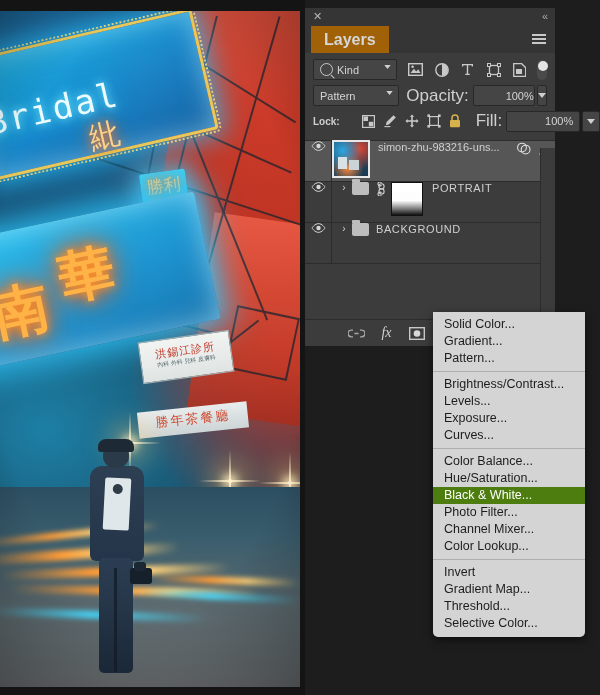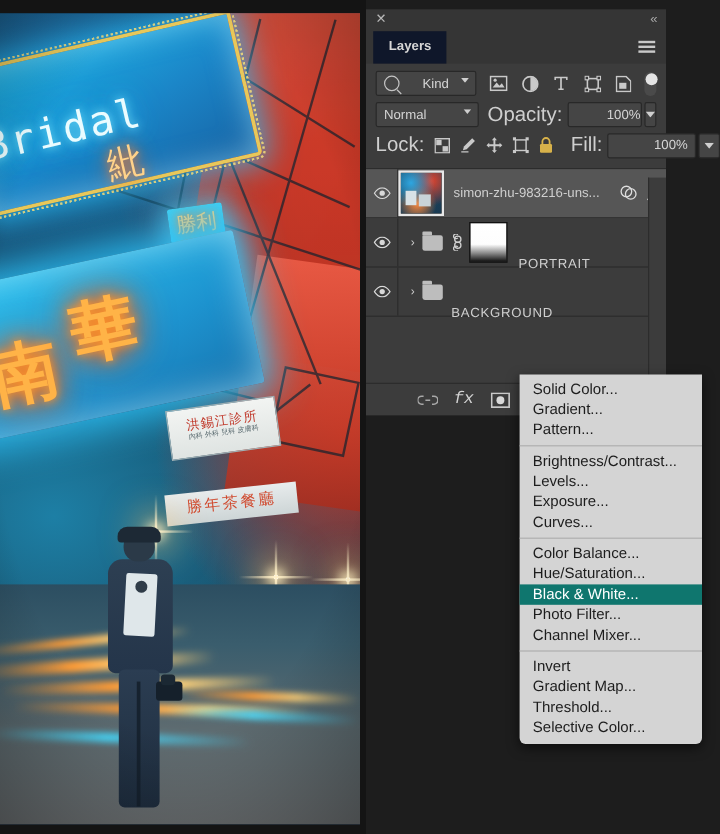--- a/index.html
+++ b/index.html
@@ -118,82 +118,82 @@
 
   
   .gutter{position:absolute;left:305px;top:0;width:295px;height:695px;background:#1d1d1d;}
 
   
   .panel{position:absolute;left:305px;top:8px;width:250px;background:#3c3c3c;}
   .panel-tabbar{position:relative;height:18px;background:#353535;}
   .panel-close{position:absolute;left:7px;top:3px;width:11px;height:11px;color:#b8b8b8;font-size:11px;line-height:11px;text-align:center;cursor:default;}
   .panel-collapse{position:absolute;right:8px;top:2px;color:#a9a9a9;font-size:11px;letter-spacing:-1px;}
   .tabrow{position:relative;height:27px;background:#353535;}
-  .tab{position:absolute;left:6px;top:0;height:27px;padding:0 13px;background:#0f172a;
-       color:#d6d6d6;font-size:11px;font-weight:bold;line-height:27px;}
+  .tab{position:absolute;left:6px;top:0;height:27px;padding:0 13px;background:#a16207;
+       color:#d6d6d6;font-size:16px;font-weight:bold;line-height:27px;}
   .hamburger{position:absolute;right:9px;top:8px;width:14px;height:11px;}
   .hamburger i{display:block;height:1.6px;background:#c9c9c9;margin-bottom:2.6px;}
 
   .ctrl-rows{padding:6px 8px 5px 8px;background:#3c3c3c;}
   .row{display:flex;align-items:center;height:21px;margin-bottom:5px;}
   .sel{background:#454545;border:1px solid #282828;border-radius:2px;height:19px;
-       display:flex;align-items:center;color:#d4d4d4;font-size:11px;position:relative;gap:15px;}
+       display:flex;align-items:center;color:#d4d4d4;font-size:11px;position:relative;}
   .sel .cv{position:absolute;right:5px;top:5px;width:7px;height:4px;}
   .kind{width:95px;padding-left:6px;}
   .kind .mg{width:11px;height:11px;border:1.4px solid #c5c5c5;border-radius:50%;position:relative;margin-right:4px;}
   .kind .mg::after{content:"";position:absolute;right:-3px;bottom:-2px;width:5px;height:1.4px;background:#c5c5c5;transform:rotate(45deg);}
   .filters{display:flex;align-items:center;gap:10px;margin-left:11px;}
   .fi{width:16px;height:15px;color:#c9c9c9;display:flex;align-items:center;justify-content:center;}
   .togg{margin-left:9px;width:13px;height:20px;border-radius:7px;background:#4a4a4a;position:relative;}
   .togg::after{content:"";position:absolute;left:1.5px;top:1px;width:10px;height:10px;border-radius:50%;background:#e4e4e4;}
 
   .blend{width:152px;padding-left:6px;}
   .oplabel{color:#cfcfcf;font-size:17px;margin-left:7px;}
   .opbox{width:40px;justify-content:center;margin-left:4px;font-size:11px;padding-left:32px;}
   .opcv{width:16px;margin-left:2px;justify-content:center;}
 
   .lockrow{display:flex;align-items:center;height:20px;margin-bottom:4px;}
-  .lockrow .lbl{color:#cfcfcf;font-size:17px;margin-right:8px;}
+  .lockrow .lbl{color:#cfcfcf;font-size:10px;margin-right:22px;font-weight:bold;}
   .li{width:15px;height:15px;margin-right:8px;color:#c9c9c9;display:flex;align-items:center;justify-content:center;}
   .fillbox{margin-left:auto;display:flex;align-items:center;}
 
   
   .llist{background:#3c3c3c;border-top:1px solid #2c2c2c;}
-  .lrow{position:relative;height:40px;border-bottom:1px solid #2c2c2c;display:flex;align-items:center;}
+  .lrow{position:relative;height:40px;border-bottom:1px solid #2c2c2c;display:flex;align-items:flex-start;}
   .lrow.sel-row{background:#565656;}
   .eye{width:26px;display:flex;align-items:center;justify-content:center;}
   .eye svg{display:block;}
   .lsep{position:absolute;left:26px;top:0;bottom:0;width:1px;background:#2c2c2c;}
   .thumb{width:34px;height:34px;border:1px solid #1e1e1e;background:#222;overflow:hidden;position:relative;margin-left:2px;}
   .thumb.sel-thumb{outline:2px solid #e8e8e8;outline-offset:-1px;}
   .arrow{width:14px;color:#cdcdcd;font-size:10px;text-align:center;margin-left:6px;}
   .folder{width:17px;height:13px;background:#bdbdbd;border-radius:1px 2px 2px 2px;position:relative;margin-left:1px;}
   .folder::before{content:"";position:absolute;left:0;top:-3px;width:8px;height:3px;background:#bdbdbd;border-radius:1px 1px 0 0;}
   .linkico{width:12px;margin-left:6px;color:#d0d0d0;display:flex;align-items:center;justify-content:center;}
   .maskthumb{width:30px;height:32px;margin-left:4px;border:1px solid #111;
      background:linear-gradient(180deg,#ffffff 0%,#fdfdfd 55%,#8a8a8a 78%,#111 100%);}
   .lname{color:#cfcfcf;font-size:11px;margin-left:9px;white-space:nowrap;overflow:hidden;}
-  .lname.grp{letter-spacing:.6px;margin-top:36px;}
+  .lname.grp{letter-spacing:.6px;}
   .rowicons{position:absolute;right:8px;display:flex;align-items:center;gap:7px;}
   .so-ico{width:16px;height:14px;color:#d8d8d8;}
   .chev{width:8px;height:6px;}
 
   
   .vscroll{position:absolute;right:0;top:140px;width:14px;bottom:26px;background:#3c3c3c;border-left:1px solid #2c2c2c;}
 
   
   .ptools{height:26px;background:#3c3c3c;border-top:1px solid #2c2c2c;display:flex;align-items:center;justify-content:flex-end;padding-right:10px;gap:13px;}
   .tool{width:17px;height:17px;color:#bdbdbd;display:flex;align-items:center;justify-content:center;position:relative;}
   .tool.hl{outline:3px solid #2bd84a;outline-offset:1px;}
 
   
   .menu{position:absolute;left:433px;top:312px;width:152px;background:#d4d4d4;
     border-radius:0 0 5px 5px;box-shadow:0 3px 10px rgba(0,0,0,.55);padding:4px 0 5px 0;}
   .mi{height:17px;line-height:17px;padding-left:11px;color:#1d1d1d;font-size:12.5px;white-space:nowrap;}
-  .mi.active{background:#0f766e;color:#fff;}
+  .mi.active{background:#4d7c0f;color:#fff;}
   .mdiv{height:1px;background:#aeaeae;margin:4px 0 4px 0;}
 </style>
 </head>
 <body>
 
 <div id="root">
 
   <div class="canvas-area">
     <div class="photo">
       <div class="ph-layer bg-base"></div>
@@ -332,21 +332,21 @@
                 <path d="M0.7 0.7h8l4 4v8.6h-12z" fill="none" stroke="#c9c9c9" stroke-width="1.3"></path>
                 <rect x="3" y="6" width="6" height="5" fill="#c9c9c9"></rect>
               </svg>
           </span>
         </div>
         <div class="togg"></div>
       </div>
 
       <div class="row">
         <div class="sel blend">
-          <span>Normal</span>
+          <span>Pattern</span>
           <svg class="cv" viewBox="0 0 8 5">
               <path d="M0 0l4 5 4-5z" fill="#cfcfcf"></path>
             </svg>
         </div>
         <span class="oplabel">Opacity:</span>
         <div class="sel opbox">
           <span>100%</span>
         </div>
         <div class="sel opcv">
           <svg width="8" height="5" viewBox="0 0 8 5">
@@ -475,21 +475,21 @@
 
       <div style="height:55px;background:#3c3c3c;"></div>
     </div>
 
     <div class="ptools">
       <span class="tool">
         <svg width="17" height="9" viewBox="0 0 17 9">
             <path d="M6.5 4.5h4M5 1.2H3.4a3.3 3.3 0 0 0 0 6.6H5M12 1.2h1.6a3.3 3.3 0 0 1 0 6.6H12" fill="none" stroke="#a8a8a8" stroke-width="1.3"></path>
           </svg>
       </span>
-      <span class="tool" style="font-style:italic;font-family:Liberation Mono, monospace;font-size:14px;color:#d2d2d2;">fx</span>
+      <span class="tool" style="font-style:italic;font-family:Liberation Serif, serif;font-size:14px;color:#d2d2d2;">fx</span>
       <span class="tool">
         <svg width="16" height="13" viewBox="0 0 16 13">
             <rect x="0.7" y="0.7" width="14.6" height="11.6" fill="none" stroke="#c9c9c9" stroke-width="1.4"></rect>
             <circle cx="8" cy="6.5" r="3.3" fill="#d8d8d8"></circle>
           </svg>
       </span>
       <span class="tool hl">
         <svg width="15" height="15" viewBox="0 0 15 15">
             <circle cx="7.5" cy="7.5" r="6.6" fill="none" stroke="#d8d8d8" stroke-width="1.4"></circle>
             <path d="M7.5 0.9a6.6 6.6 0 0 1 0 13.2z" fill="#d8d8d8"></path>
@@ -525,20 +525,21 @@
     <div class="mi">Brightness/Contrast...</div>
     <div class="mi">Levels...</div>
     <div class="mi">Exposure...</div>
     <div class="mi">Curves...</div>
     <div class="mdiv"></div>
     <div class="mi">Color Balance...</div>
     <div class="mi">Hue/Saturation...</div>
     <div class="mi active">Black &amp; White...</div>
     <div class="mi">Photo Filter...</div>
     <div class="mi">Channel Mixer...</div>
+    <div class="mi">Color Lookup...</div>
     <div class="mdiv"></div>
     <div class="mi">Invert</div>
     <div class="mi">Gradient Map...</div>
     <div class="mi">Threshold...</div>
     <div class="mi">Selective Color...</div>
   </div>
 
 </div>
 
 </body></html>

